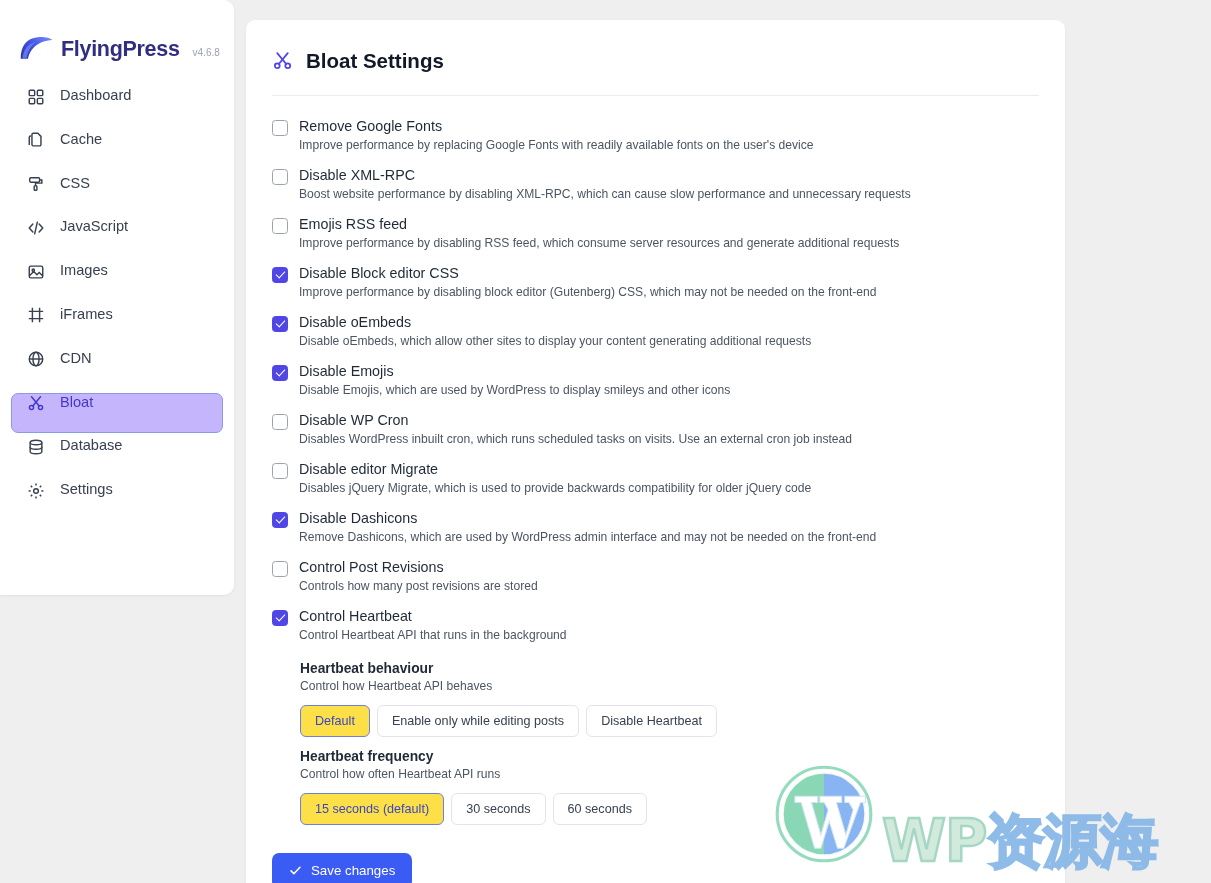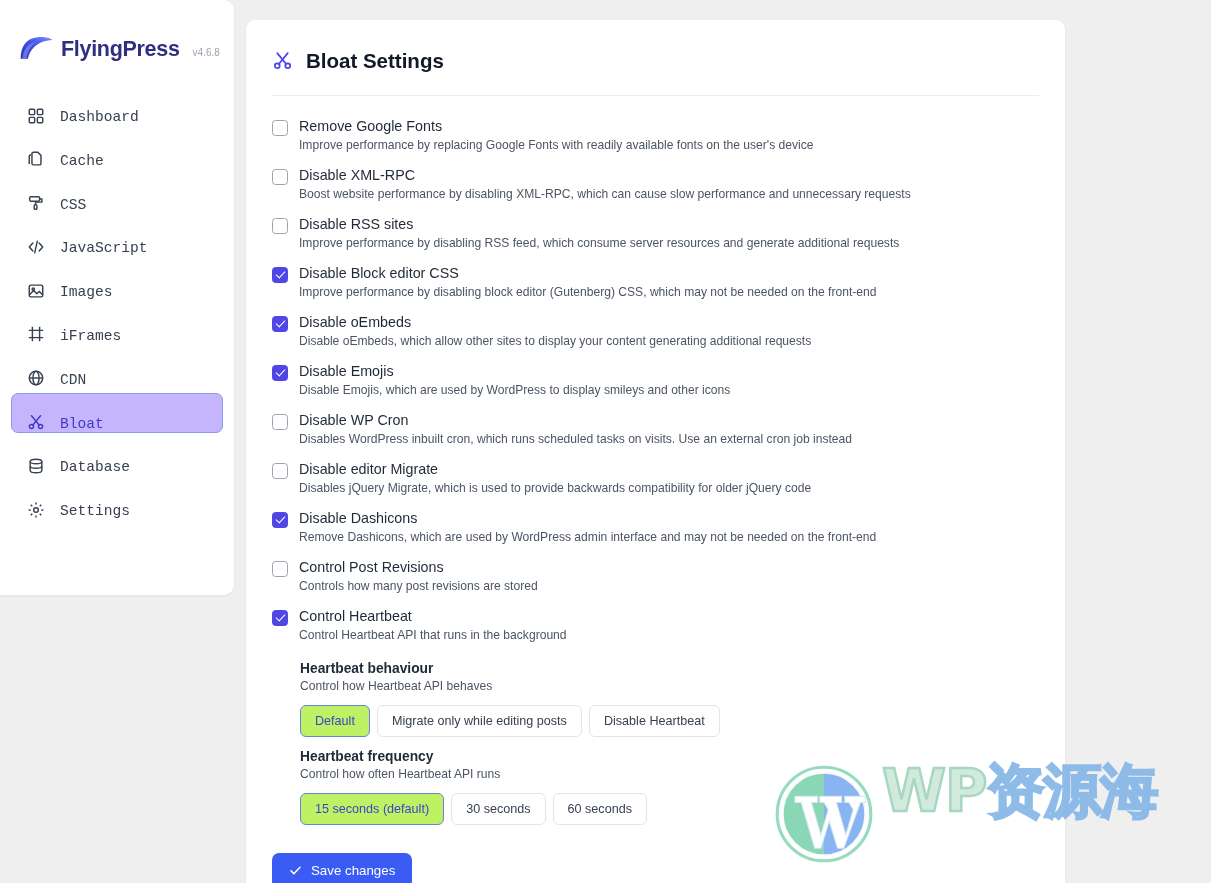--- a/index.html
+++ b/index.html
@@ -29,27 +29,26 @@
   .brand-name {
     font-size: 21.5px; font-weight: bold;
     color: #312e81; letter-spacing: -0.3px;
   }
   .brand-ver {
     font-size: 10px; color: #9ca3af; margin-left: 6px;
     align-self: flex-end; padding-bottom: 4px;
   }
   .nav { margin-top: 24px; padding: 0 11px; }
   .nav-item {
-    display: flex; align-items: flex-end; gap: 15px;
+    display: flex; align-items: flex-start; gap: 15px;
     height: 40px; padding-left: 14px;
     border-radius: 7px;
     margin-bottom: 3.8px;
     border: 1px solid transparent;
     cursor: pointer;
-    font-family: Liberation Mono, monospace;
   }
   .nav-item .nav-ico { width: 19px; height: 19px; flex: none; color: #374151; display:flex; align-items:center; justify-content:center; }
   .nav-item .nav-lbl { font-size: 14.6px; color: #374151; }
   .nav-item.active {
     background: #c4b5fd;
     border: 1px solid #8b9ae8;
   }
   .nav-item.active .nav-ico { color: #4338ca; }
   .nav-item.active .nav-lbl { color: #4338ca; }
 
@@ -108,21 +107,21 @@
     font-size: 12.6px;
     padding: 8px 14px;
     border-radius: 6px;
     border: 1px solid #e2e4e8;
     background: #fff;
     color: #374151;
     cursor: pointer;
     white-space: nowrap;
   }
   .pill.sel {
-    background: #bef264;
+    background: #fde047;
     border-color: #6d7fe0;
     color: #3b46c4;
     font-weight: normal;
   }
 
   .savewrap { padding: 28px 0 0 0; }
   .save-btn {
     display: inline-flex; align-items: center; gap: 9px;
     background: #3b5bf5;
     color: #fff;
@@ -131,21 +130,21 @@
     border: none; border-radius: 7px;
     cursor: pointer;
     font-family: Liberation Sans, sans-serif;
   }
   .save-btn .chk { width: 13px; height: 13px; }
 
   
   .watermark {
     position: absolute;
     left: 772px; top: 762px;
-    display: flex; align-items: flex-start; gap: 6px;
+    display: flex; align-items: flex-end; gap: 6px;
     opacity: 0.92;
     pointer-events: none;
   }
   .wm-text {
     font-size: 58px;
     font-weight: bold;
     letter-spacing: -1px;
     font-family: "DejaVu Sans", sans-serif;
     color: #cfe9da;
     -webkit-text-stroke: 2.5px #9fd4c0;
@@ -319,21 +318,21 @@
         <span class="cb"></span>
         <div class="s-text">
           <div class="s-label">Disable XML-RPC</div>
           <div class="s-desc">Boost website performance by disabling XML-RPC, which can cause slow performance and unnecessary requests</div>
         </div>
       </div>
 
       <div class="setting">
         <span class="cb"></span>
         <div class="s-text">
-          <div class="s-label">Disable RSS sites</div>
+          <div class="s-label">Emojis RSS feed</div>
           <div class="s-desc">Improve performance by disabling RSS feed, which consume server resources and generate additional requests</div>
         </div>
       </div>
 
       <div class="setting">
         <span class="cb on"></span>
         <div class="s-text">
           <div class="s-label">Disable Block editor CSS</div>
           <div class="s-desc">Improve performance by disabling block editor (Gutenberg) CSS, which may not be needed on the front-end</div>
         </div>
@@ -393,21 +392,21 @@
           <div class="s-label">Control Heartbeat</div>
           <div class="s-desc">Control Heartbeat API that runs in the background</div>
         </div>
       </div>
 
       <div class="sub">
         <div class="sub-title">Heartbeat behaviour</div>
         <div class="sub-desc">Control how Heartbeat API behaves</div>
         <div class="pillrow">
           <button class="pill sel">Default</button>
-          <button class="pill">Migrate only while editing posts</button>
+          <button class="pill">Enable only while editing posts</button>
           <button class="pill">Disable Heartbeat</button>
         </div>
       </div>
 
       <div class="sub">
         <div class="sub-title">Heartbeat frequency</div>
         <div class="sub-desc">Control how often Heartbeat API runs</div>
         <div class="pillrow">
           <button class="pill sel">15 seconds (default)</button>
           <button class="pill">30 seconds</button>

